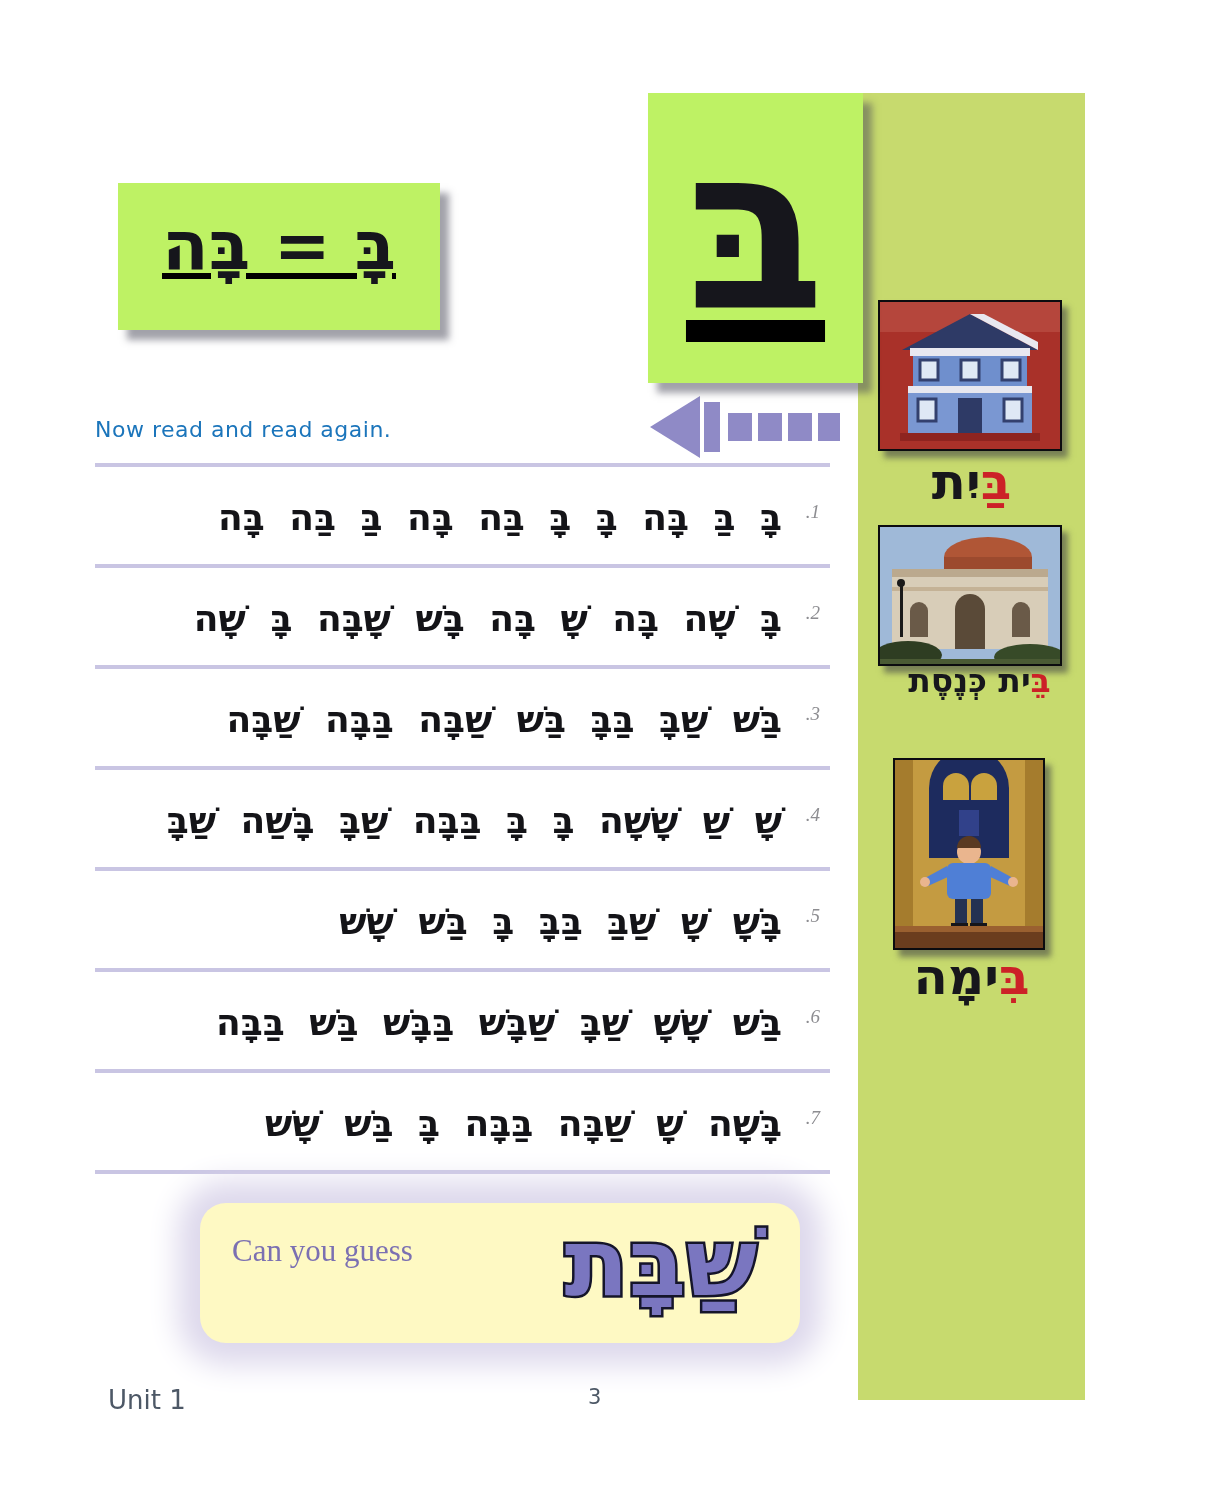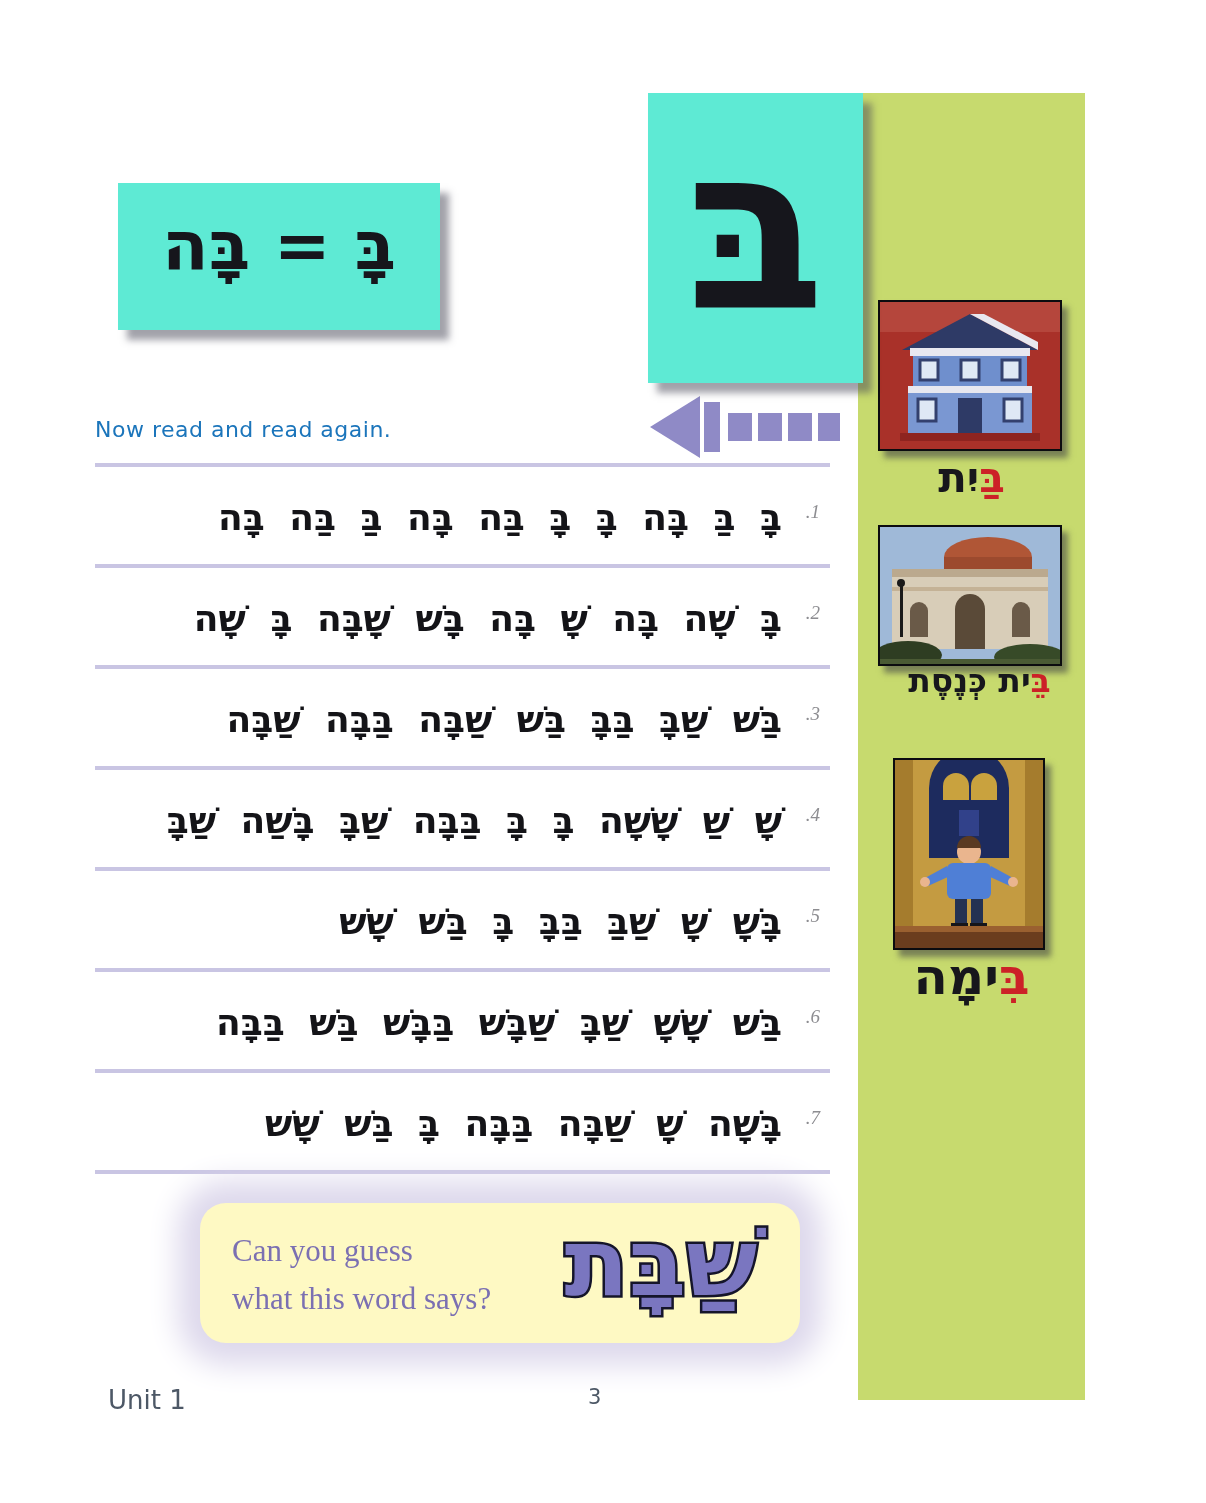--- a/index.html
+++ b/index.html
@@ -3,21 +3,21 @@
 <meta charset="utf-8">
 <style>
   html,body{margin:0;padding:0;background:#ffffff;}
   .page{position:relative;width:1206px;height:1503px;background:#ffffff;overflow:hidden;
         font-family:"DejaVu Sans",sans-serif;}
 
   
   .sidebar{position:absolute;left:858px;top:93px;width:227px;height:1307px;background:#c7da6e;}
 
   
-  .card{background:#5eead4;box-shadow:9px 10px 7px rgba(70,70,85,.5);}
+  .card{background:#bef264;box-shadow:9px 10px 7px rgba(70,70,85,.5);text-decoration:underline;}
   .eq-card{position:absolute;left:118px;top:183px;width:322px;height:147px;
            display:flex;align-items:center;justify-content:center;}
   .eq-text{direction:rtl;font-size:68px;font-weight:bold;color:#16161c;line-height:1;
            padding-bottom:22px;}
   .letter-card{position:absolute;left:648px;top:93px;width:215px;height:290px;z-index:3;
                display:flex;align-items:center;justify-content:center;}
   .letter-big{font-size:228px;font-weight:bold;color:#16161c;line-height:1;margin-top:-18px;}
 
   
   .instruction{position:absolute;left:95px;top:417px;font-size:22px;color:#1b75bb;
@@ -34,21 +34,21 @@
              font-size:36px;font-weight:bold;color:#141418;word-spacing:12px;line-height:1.1;
              padding-top:4px;box-sizing:border-box;}
 
   
   .figure{position:absolute;}
   .photo{border:2px solid #0b0b0f;box-shadow:6px 7px 6px rgba(55,55,66,.55);display:block;
          background:#888;}
   .caption{position:absolute;width:227px;text-align:center;direction:rtl;
            font-weight:bold;color:#17171c;}
   .caption .red{color:#cc2127;}
-  .cap-1{left:0;top:360px;font-size:42px;}
+  .cap-1{left:0;top:360px;font-size:50px;}
   .cap-2{left:8px;top:568px;font-size:33px;}
   .cap-3{left:0;top:855px;font-size:50px;}
 
   
   .guess-box{position:absolute;left:200px;top:1203px;width:600px;height:140px;background:#fef9c3;
              border-radius:26px;box-shadow:0 0 30px 22px #ddd8ec;}
   .guess-text{position:absolute;left:32px;top:24px;font-family:"Liberation Serif",serif;
               font-size:31px;color:#7b70b2;line-height:1.55;}
   .guess-word{position:absolute;right:6px;top:-4px;width:266px;height:150px;}
 
@@ -187,21 +187,20 @@
     </div>
     <div class="drill-row">
       <span class="drill-num">.7</span>
       <div class="drill-heb">בָּשָׁה שָׁ שַׁבָּה בַּבָּה בָּ בַּשׁ שָׁשׁ</div>
     </div>
   </div>
 
   <div class="guess-box">
     <div class="guess-text">
       <div>Can you guess</div>
-      <div>what this word says?</div>
     </div>
     <div class="guess-word">
       <svg width="266" height="150" viewBox="0 0 266 150">
         <text x="133" y="96" text-anchor="middle" font-family="DejaVu Sans, sans-serif" font-size="94" font-weight="bold" fill="#7a76c0" stroke="#15152a" stroke-width="5" paint-order="stroke" direction="rtl">שַׁבָּת</text>
       </svg>
     </div>
   </div>
 
   <div class="footer-unit">Unit 1</div>
   <div class="footer-page">3</div>

